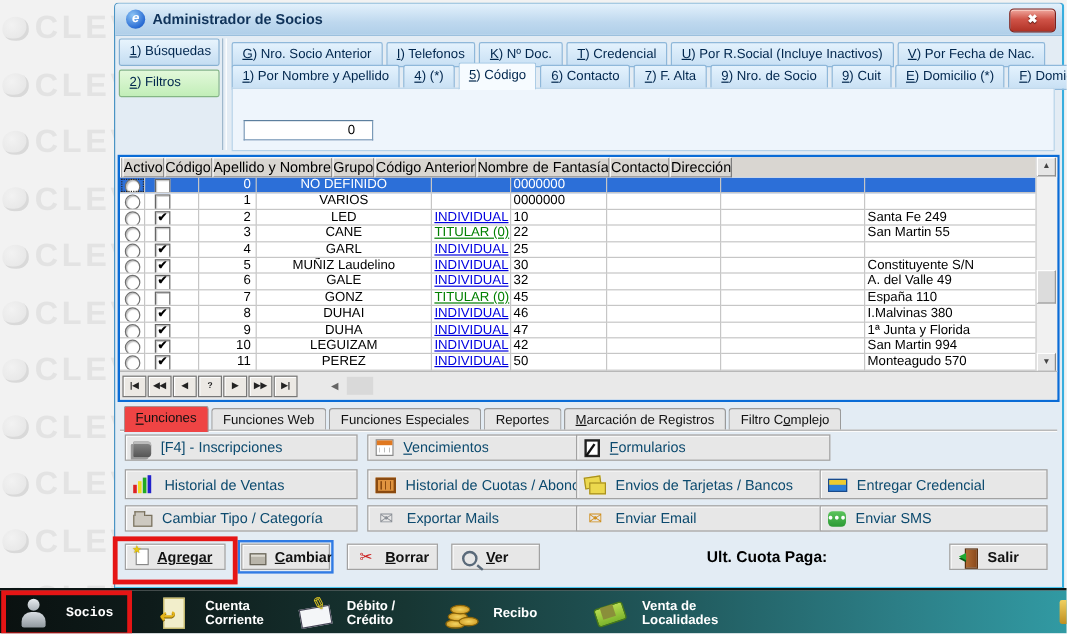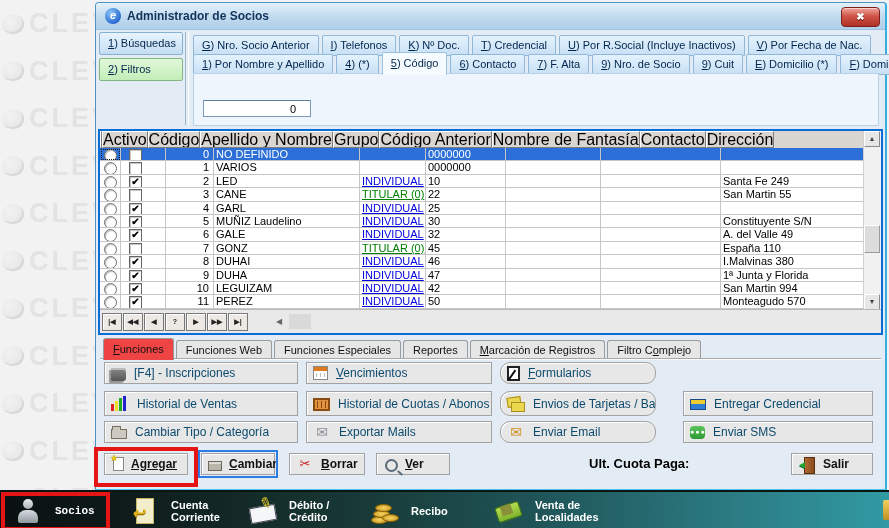--- a/index.html
+++ b/index.html
@@ -50,27 +50,27 @@
     border:1px solid #b6d2e8;box-sizing:border-box;}
   .code-input{position:absolute;left:9px;top:26px;width:108px;height:17px;box-sizing:border-box;
     border:1px solid #7a9ab8;border-top-color:#5c7f9e;background:#fff;font:11px "Liberation Sans",sans-serif;
     text-align:right;padding-right:14px;}
 
   
   .bluebox{position:absolute;left:2px;top:126px;width:785px;height:206px;box-sizing:border-box;
     border:2px solid #0a6cd6;background:#fff;}
   .ghead{display:flex;height:17px;background:#d9d6d1;}
   .ghead span{box-sizing:border-box;border:1px solid;border-color:#fff #7d7d7d #7d7d7d #fff;
-    font-size:16px;text-align:center;line-height:15px;overflow:hidden;white-space:nowrap;flex:none;}
+    font-size:12px;text-align:center;line-height:15px;overflow:hidden;white-space:nowrap;flex:none;}
   .grows{position:absolute;left:0;top:17px;right:17px;bottom:23px;overflow:hidden;background:#fff;}
   .grow{display:flex;height:13.4px;cursor:pointer;}
   .grow.sel{background:#2c6fd8;color:#fff;}
   .gc{box-sizing:border-box;border-right:1px solid #c6c6c6;border-bottom:1px solid #c6c6c6;
     font-size:11px;line-height:13px;white-space:nowrap;overflow:hidden;flex:none;padding:0 2px;}
-  .w1{width:21px;}.w2{width:45px;}.w3{width:48px;}.w4{width:146px;}.w5{width:66px;}
+  .w1{width:21px;}.w2{width:45px;}.w3{width:48px;}.w4{width:146px;text-align:center;}.w5{width:66px;}
   .w6{width:80px;}.w7{width:95px;}.w8{width:120px;}.w9{flex:1 1 auto;width:auto;}
   .c-cod{text-align:right;padding-right:4px;}
   .radio{display:inline-block;width:11px;height:11px;border-radius:50%;background:#fff;margin:1px 0 0 2px;
     border:1px solid #707070;box-shadow:inset 1px 1px 1px #bcbcbc;}
   .grow.sel .c-radio{outline:1px dotted #222;outline-offset:-2px;}
   .cbx{display:inline-block;width:11px;height:11px;background:#fff;border:1px solid #666;
     box-shadow:inset 1px 1px 0 #c8c8c8;margin:1px 0 0 6px;font-style:normal;font-size:10px;
     line-height:10px;text-align:center;color:#000;font-weight:bold;}
   .glnk{font-style:normal;}
   .g-blue{color:#0000e0;text-decoration:underline;}
@@ -102,21 +102,21 @@
   .fntab{height:19px;line-height:18px;padding:0 9px;background:#e6e6e6;border:1px solid #9a9a9a;
     border-bottom:none;border-radius:3px 3px 0 0;margin-right:2px;color:#111;white-space:nowrap;cursor:pointer;}
   .fntab.on{background:#ef4444;height:21px;line-height:20px;position:relative;z-index:2;}
   .fnline{position:absolute;left:4px;right:4px;top:355px;height:1px;background:#fbfbfb;border-top:1px solid #a8a8a8;}
 
   
   .fbtn{position:absolute;height:22px;background:#e7e7e7;border:1px solid #a2a2a2;
     box-shadow:inset 1px 1px 0 #fdfdfd;box-sizing:border-box;display:flex;align-items:center;
     padding-left:6px;cursor:pointer;}
   .r1{top:359px;}.r2{top:388px;height:25px;}.r3{top:418px;}
-  .cl1{left:8px;width:194px;}.cl2{left:210px;width:186px;}.cl3{left:404px;width:156px;border-radius:10px;}.cl4{left:587px;width:190px;}
+  .cl1{left:8px;width:194px;}.cl2{left:210px;width:186px;}.cl3{left:384px;width:212px;}.cl4{left:587px;width:190px;}
   .flbl{margin-left:8px;font-size:12px;color:#0c4a6e;white-space:nowrap;overflow:hidden;}
   .fic{width:18px;height:16px;flex:none;position:relative;display:inline-block;font-style:normal;}
 
   
   .ic-book{background:linear-gradient(#8a8a8a,#555);width:15px;height:13px;margin-top:2px;border-radius:1px 3px 3px 1px;box-shadow:inset 0 2px 0 #bbb, -2px 2px 0 #999;}
   .ic-calendar{width:15px;height:14px;background:#fff;border:1px solid #888;box-sizing:border-box;}
   .ic-calendar::before{content:"";position:absolute;left:0;top:0;right:0;height:4px;background:#e07820;}
   .ic-calendar::after{content:"";position:absolute;left:2px;top:6px;right:2px;bottom:2px;
     background:repeating-linear-gradient(90deg,#bbb 0 1px,transparent 1px 4px);}
   .ic-form{width:13px;height:15px;background:#fff;border:2px solid #222;box-sizing:border-box;}

